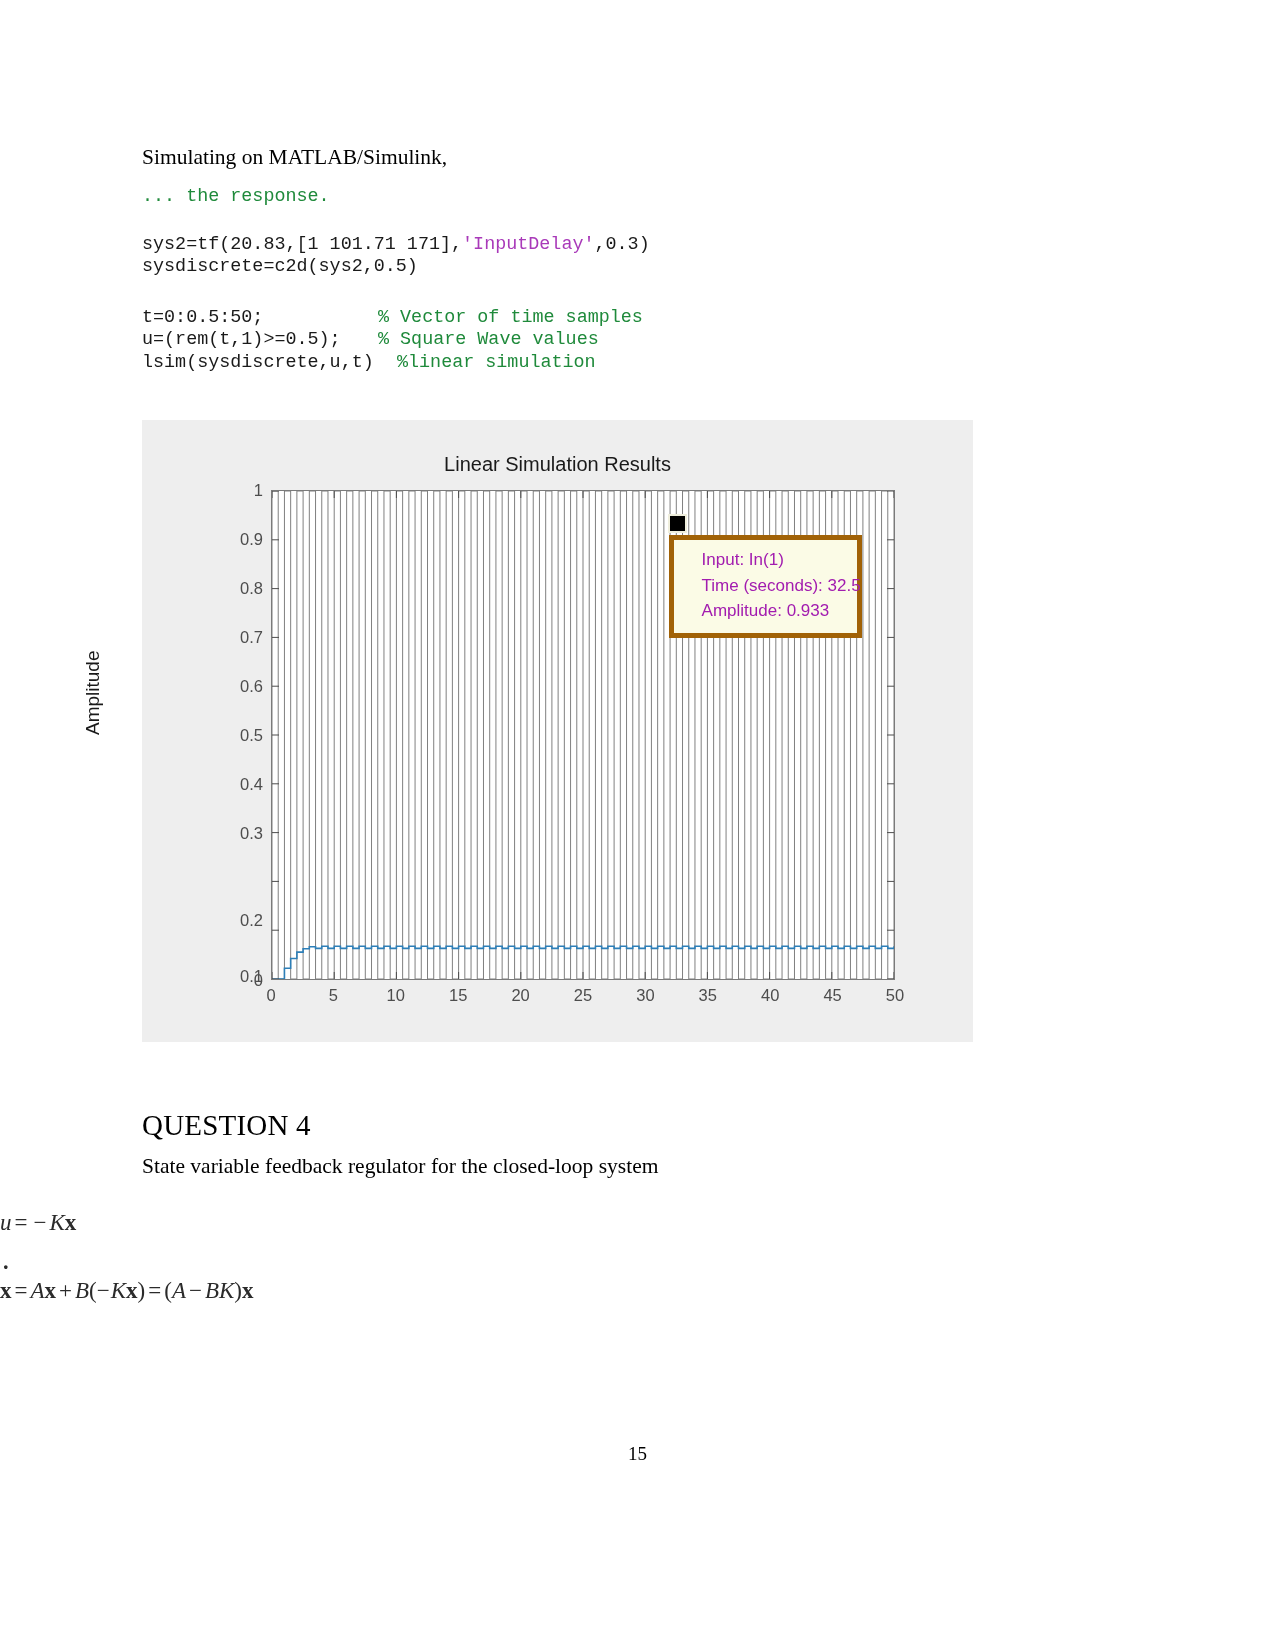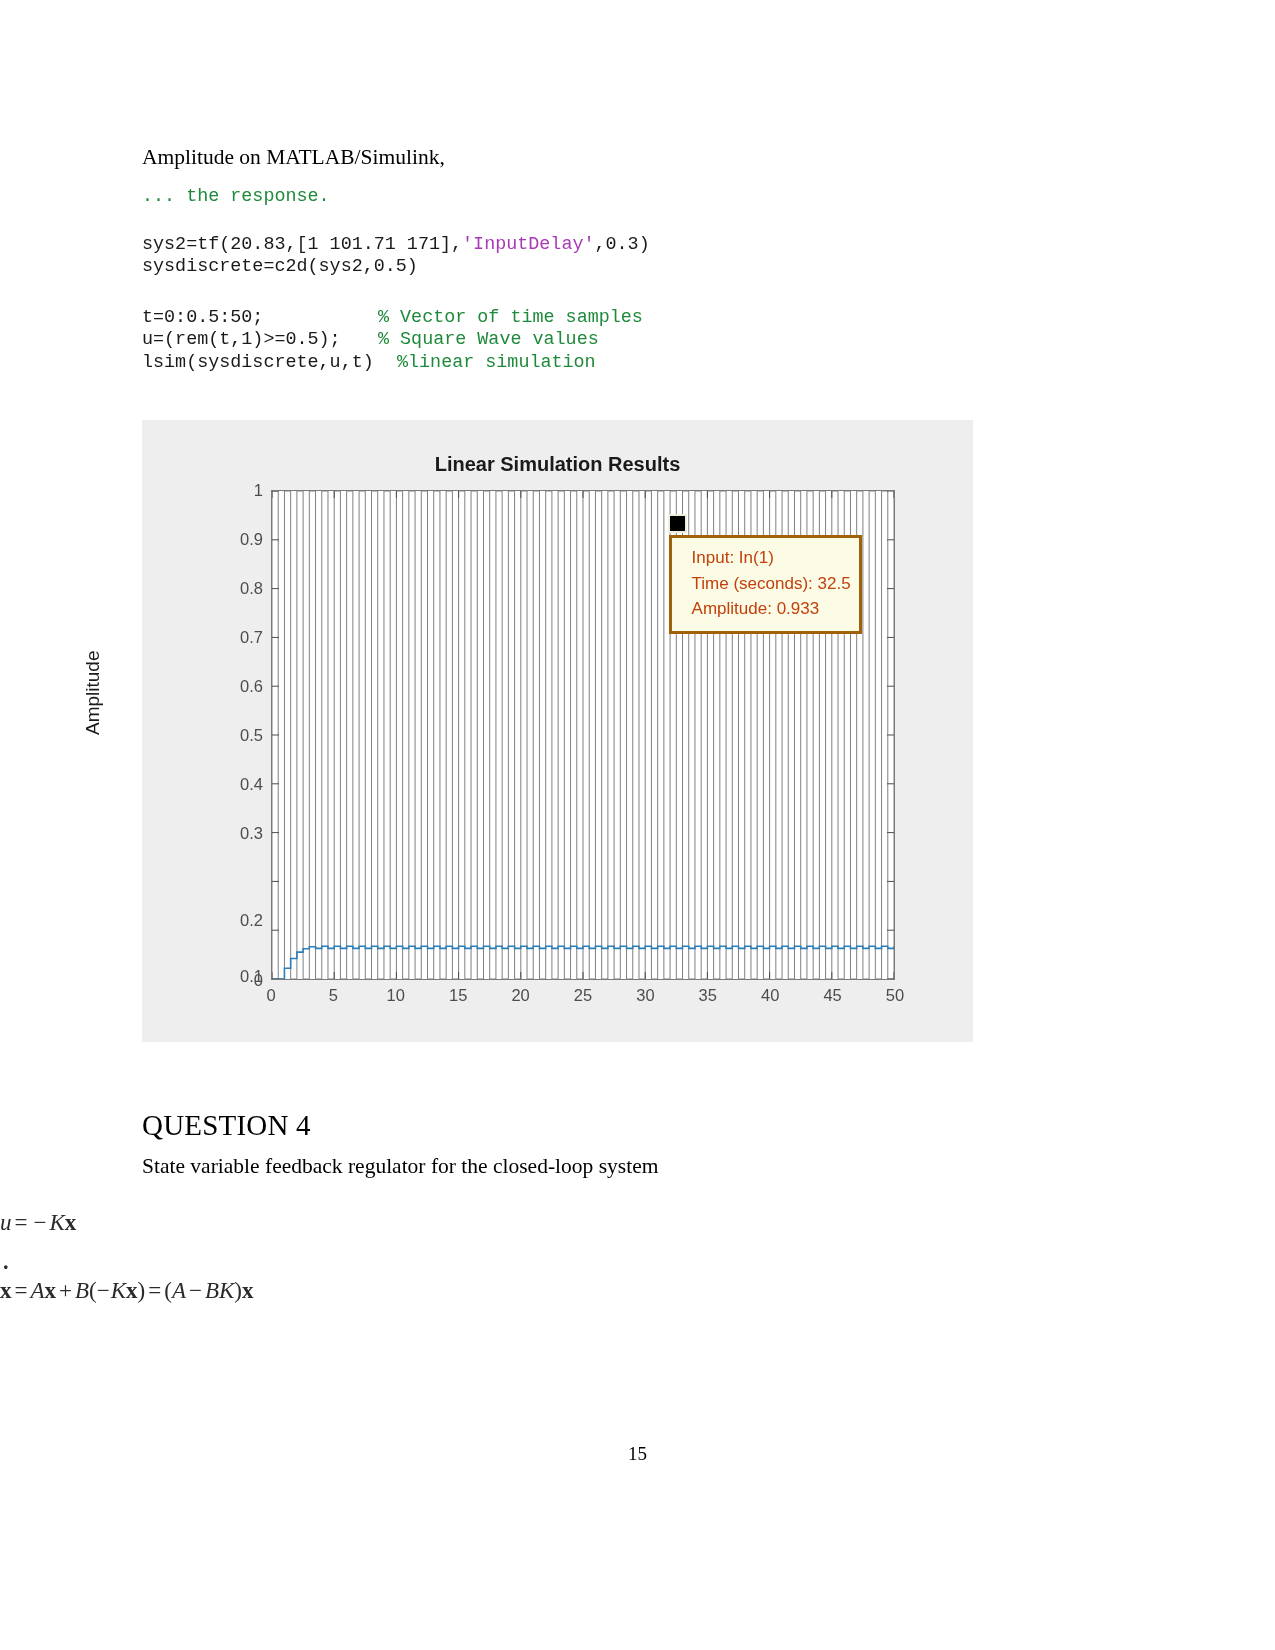--- a/index.html
+++ b/index.html
@@ -59,21 +59,21 @@
     width: 831px;
     height: 622px;
     background: #eeeeee;
   }
   #chart-title {
     position: absolute;
     left: 0; right: 0;
     top: 33px;
     text-align: center;
     font-family: "Liberation Sans", sans-serif;
-    font-weight: bold;
+    font-weight: normal;
     font-size: 20px;
     color: #1a1a1a;
   }
   #plot-box {
     position: absolute;
     left: 129px;
     top: 70px;
     width: 624px;
     height: 490px;
     background: #ffffff;
@@ -131,25 +131,25 @@
     width: 15px;
     height: 15px;
     background: #000000;
     border: 2px solid #efeedc;
     box-sizing: content-box;
   }
   
   #datatip {
     position: absolute;
     background: #fbfbe6;
-    border: 3px solid #a16207;
-    padding: 7px 10px 9px 20px;
+    border: 5px solid #a16207;
+    padding: 7px 10px 9px 28px;
     font-family: "Liberation Sans", sans-serif;
     font-size: 17px;
-    color: #c2410c;
+    color: #a21caf;
     line-height: 1.52;
     box-sizing: border-box;
   }
   #datatip div { white-space: nowrap; }
 
   
   .eq {
     position: absolute;
     left: 0; right: 0;
     text-align: left;
@@ -183,21 +183,21 @@
     font-family: "Liberation Serif", serif;
     font-size: 19px;
     color: #000;
   }
 </style>
 </head>
 <body>
 
 <div class="page">
 
-  <div class="prose" id="intro-line">Amplitude on MATLAB/Simulink,</div>
+  <div class="prose" id="intro-line">Simulating on MATLAB/Simulink,</div>
 
   <div class="code" id="code-comment-top"><span class="c-green">... the response.</span></div>
 
   <div class="code" id="code-block-1"><span class="c-plain">sys2=tf(20.83,[1 101.71 171],</span><span class="c-purple">'InputDelay'</span><span class="c-plain">,0.3)</span>
 <span class="c-plain">sysdiscrete=c2d(sys2,0.5)</span></div>
 
   <div class="code" id="code-block-2"><span class="c-plain" style="display:inline-block;width:236px">t=0:0.5:50;</span><span class="c-green">% Vector of time samples</span>
 <span class="c-plain" style="display:inline-block;width:236px">u=(rem(t,1)&gt;=0.5);</span><span class="c-green">% Square Wave values</span>
 <span class="c-plain" style="display:inline-block;width:255px">lsim(sysdiscrete,u,t)</span><span class="c-green">%linear simulation</span></div>
 

